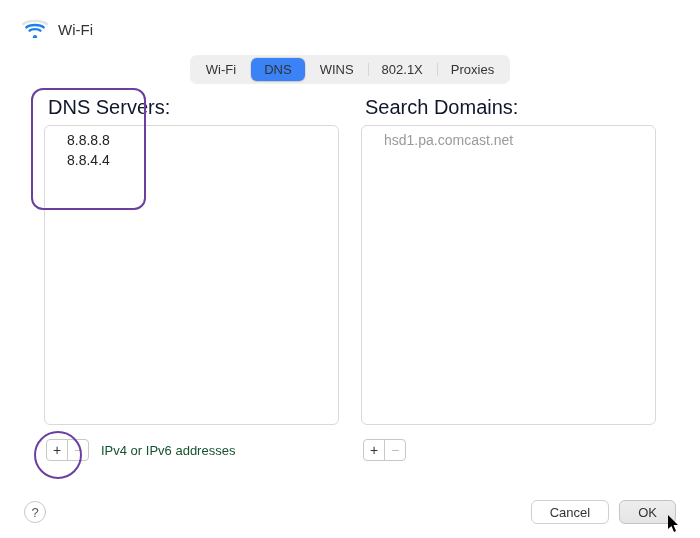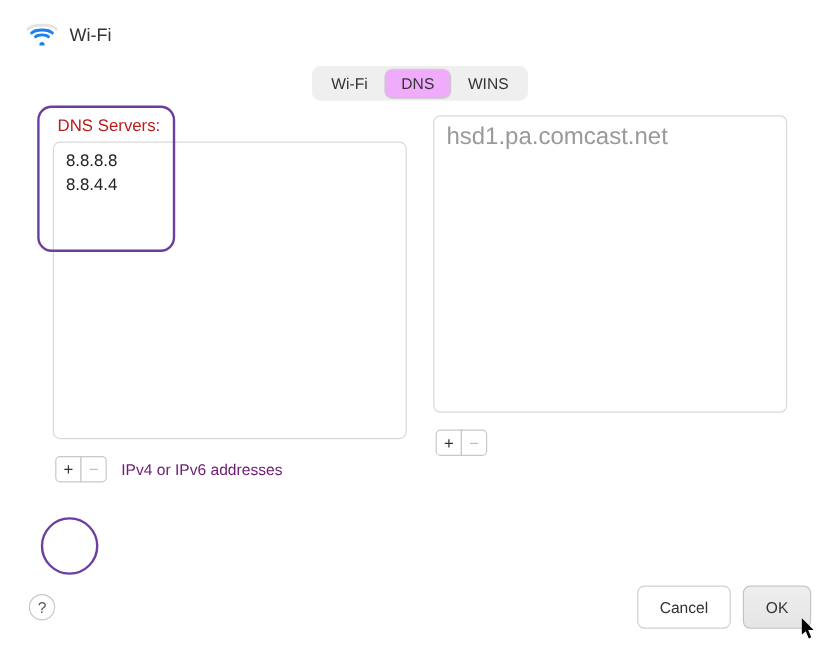--- a/index.html
+++ b/index.html
@@ -44,60 +44,60 @@
     padding: 4px 13px;
     border-radius: 6px;
     font-size: 13px;
     color: #333;
     border: none;
     background: transparent;
     cursor: pointer;
     position: relative;
   }
   .tab.active {
-    background: #f0abfc;
+    background: #3b82f6;
     box-shadow: 0 0 0 1px rgba(0,0,0,0.08), 0 1px 1px rgba(0,0,0,0.1);
   }
   .tab + .tab::before {
     content: "";
     position: absolute;
     left: -1px; top: 5px; bottom: 5px;
     width: 1px;
     background: #d6d6d6;
   }
   .tab.active::before,
   .tab.active + .tab::before { display: none; }
 
   
   .body {
     display: flex;
     gap: 22px;
     padding: 0 44px;
   }
   .col { flex: 1; display: flex; flex-direction: column; }
   .section-label {
-    font-size: 14px;
-    color: #b91c1c;
+    font-size: 20px;
+    color: #0f172a;
     margin: 0 0 6px 4px;
   }
   .listbox {
-    height: 248px;
+    height: 300px;
     background: #ffffff;
     border: 1px solid #d9d9d9;
     border-radius: 6px;
-    padding: 4px 10px;
+    padding: 4px 22px;
     overflow: auto;
   }
   .list-item {
     font-size: 14px;
     color: #222;
     padding: 2px 0;
   }
   .placeholder-item {
-    font-size: 20px;
+    font-size: 14px;
     color: #9a9a9a;
     padding: 2px 0;
   }
 
   .below-row {
     display: flex;
     align-items: center;
     gap: 12px;
     margin-top: 14px;
     padding-left: 2px;
@@ -109,21 +109,21 @@
     border: 1px solid #c8c8c8;
     display: flex; align-items: center; justify-content: center;
     font-size: 14px; line-height: 1;
     cursor: pointer;
     color: #333;
     padding: 0;
   }
   .sqbtn:first-child { border-radius: 4px 0 0 4px; }
   .sqbtn:last-child { border-radius: 0 4px 4px 0; margin-left: -1px; }
   .sqbtn:disabled { color: #bdbdbd; cursor: default; }
-  .hint { color: #701a75; font-size: 13px; }
+  .hint { color: #14532d; font-size: 13px; }
 
   
   .footer {
     position: absolute;
     bottom: 14px;
     left: 0; right: 0;
     padding: 0 24px;
     display: flex;
     align-items: center;
   }
@@ -132,21 +132,21 @@
     border-radius: 50%;
     border: 1px solid #c8c8c8;
     background: #ffffff;
     font-size: 13px;
     color: #555;
     cursor: pointer;
     padding: 0;
   }
   .spacer { flex: 1; }
   .pill-btn {
-    height: 36px;
+    height: 24px;
     padding: 0 18px;
     border-radius: 6px;
     border: 1px solid #cfcfcf;
     background: #ffffff;
     font-size: 13px;
     color: #333;
     cursor: pointer;
     margin-left: 10px;
   }
   .pill-btn.default {
@@ -190,40 +190,43 @@
       </svg>
     </span>
     <span class="title-text">Wi-Fi</span>
   </div>
 
   <div class="tabs-wrap">
     <div class="tabs">
       <button class="tab">Wi-Fi</button>
       <button class="tab active">DNS</button>
       <button class="tab">WINS</button>
+      <button class="tab">802.1X</button>
+      <button class="tab">Proxies</button>
     </div>
   </div>
 
   <div class="body">
     <div class="col">
       <div class="section-label">DNS Servers:</div>
       <div class="listbox">
         <div class="list-item">8.8.8.8</div>
         <div class="list-item">8.8.4.4</div>
       </div>
       <div class="below-row">
         <div class="btn-group">
           <button class="sqbtn">+</button>
           <button class="sqbtn" disabled="">−</button>
         </div>
         <span class="hint">IPv4 or IPv6 addresses</span>
       </div>
     </div>
 
     <div class="col">
+      <div class="section-label">Search Domains:</div>
       <div class="listbox">
         <div class="placeholder-item">hsd1.pa.comcast.net</div>
       </div>
       <div class="below-row">
         <div class="btn-group">
           <button class="sqbtn">+</button>
           <button class="sqbtn" disabled="">−</button>
         </div>
       </div>
     </div>

